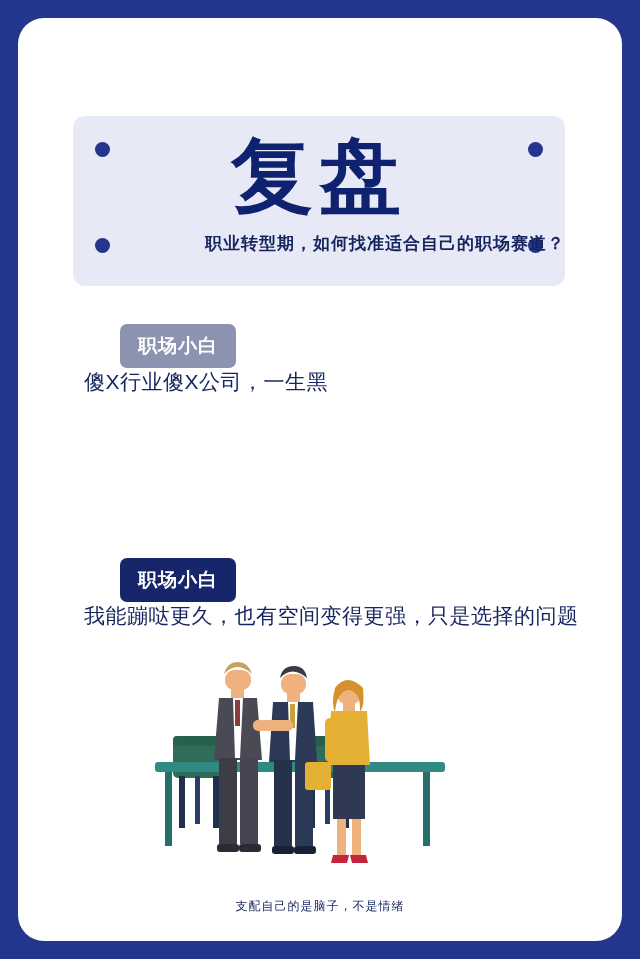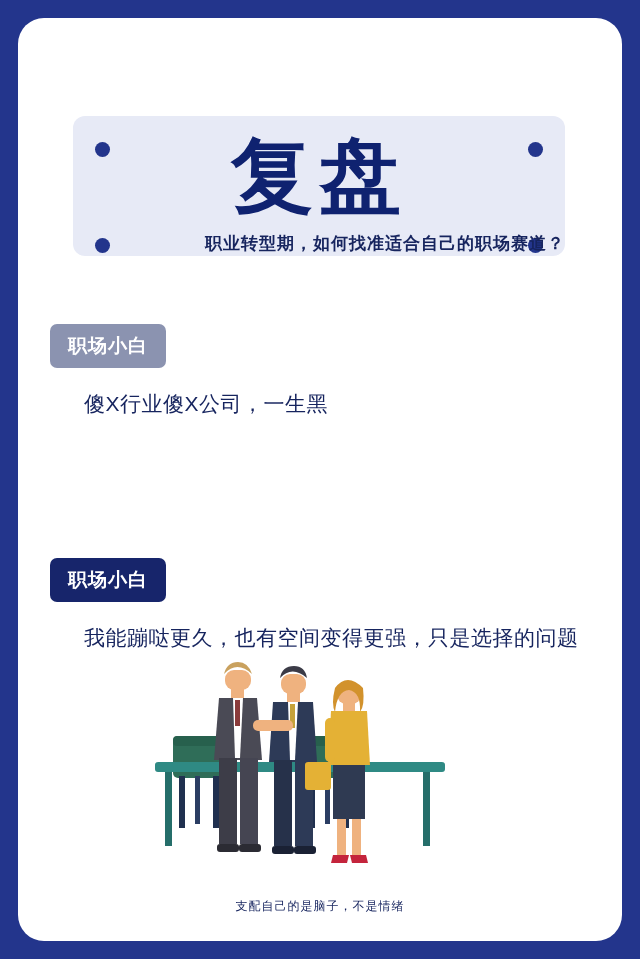--- a/index.html
+++ b/index.html
@@ -30,21 +30,21 @@
     border-radius: 26px;
     box-sizing: border-box;
     overflow: hidden;
   }
   
   .header-banner {
     position: absolute;
     left: 55px;
     top: 98px;
     width: 492px;
-    height: 140px;
+    height: 170px;
     background: #e7eaf6;
     border-radius: 12px;
   }
   .dot {
     position: absolute;
     width: 15px;
     height: 15px;
     border-radius: 50%;
     background: #23358c;
   }
@@ -86,32 +86,31 @@
   }
   .tag {
     display: inline-block;
     border-radius: 7px;
     color: #ffffff;
     font-size: 19px;
     font-weight: bold;
     padding: 9px 18px;
     letter-spacing: 1px;
   }
-  .tag-wrap { padding-left: 32px; }
+  .tag-wrap { padding-left: 102px; }
   .tag-1 { background: #8b93b0; }
   .tag-2 { background: #5a63a0; }
   .tag-3 { background: #17256b; }
 
   .body-text {
     padding-left: 66px;
     padding-right: 30px;
     font-size: 21px;
     color: #16245e;
     letter-spacing: 0.5px;
-    margin-top: 22px;
   }
 
   .s1 { top: 306px; }
   .s2 { top: 420px; }
   .s3 { top: 540px; }
 
   
   .illus {
     position: absolute;
     left: 0;

